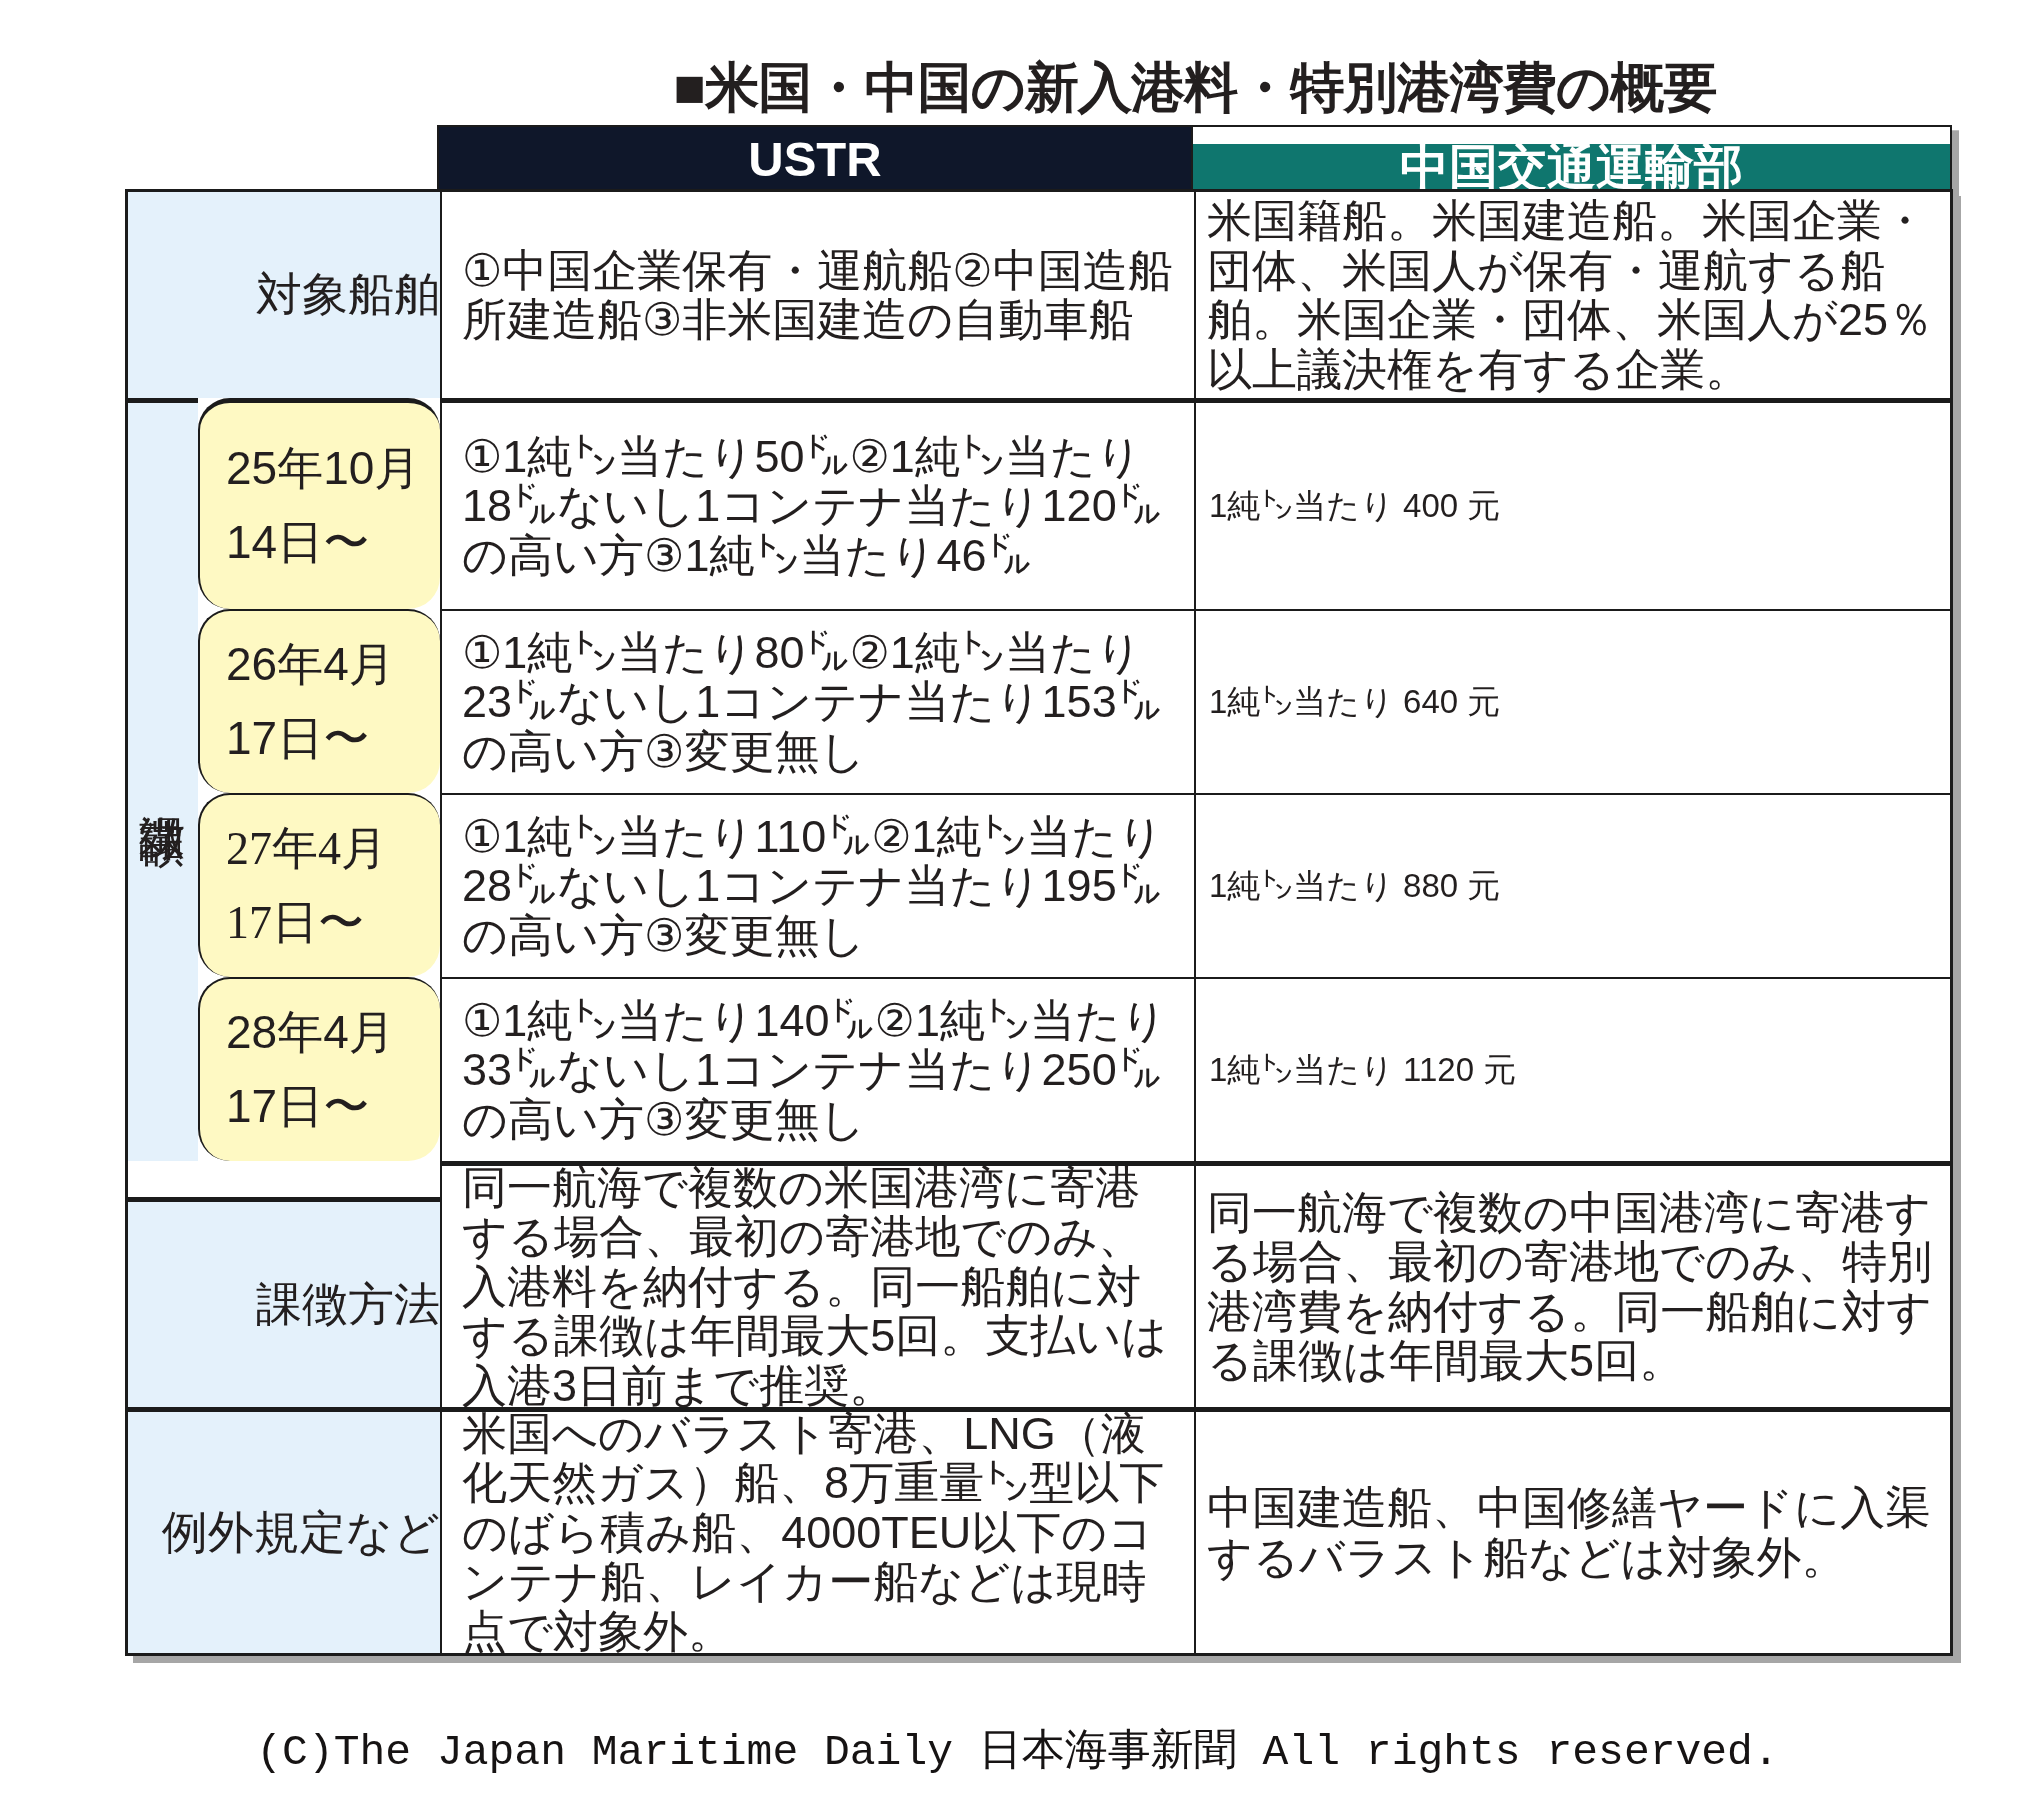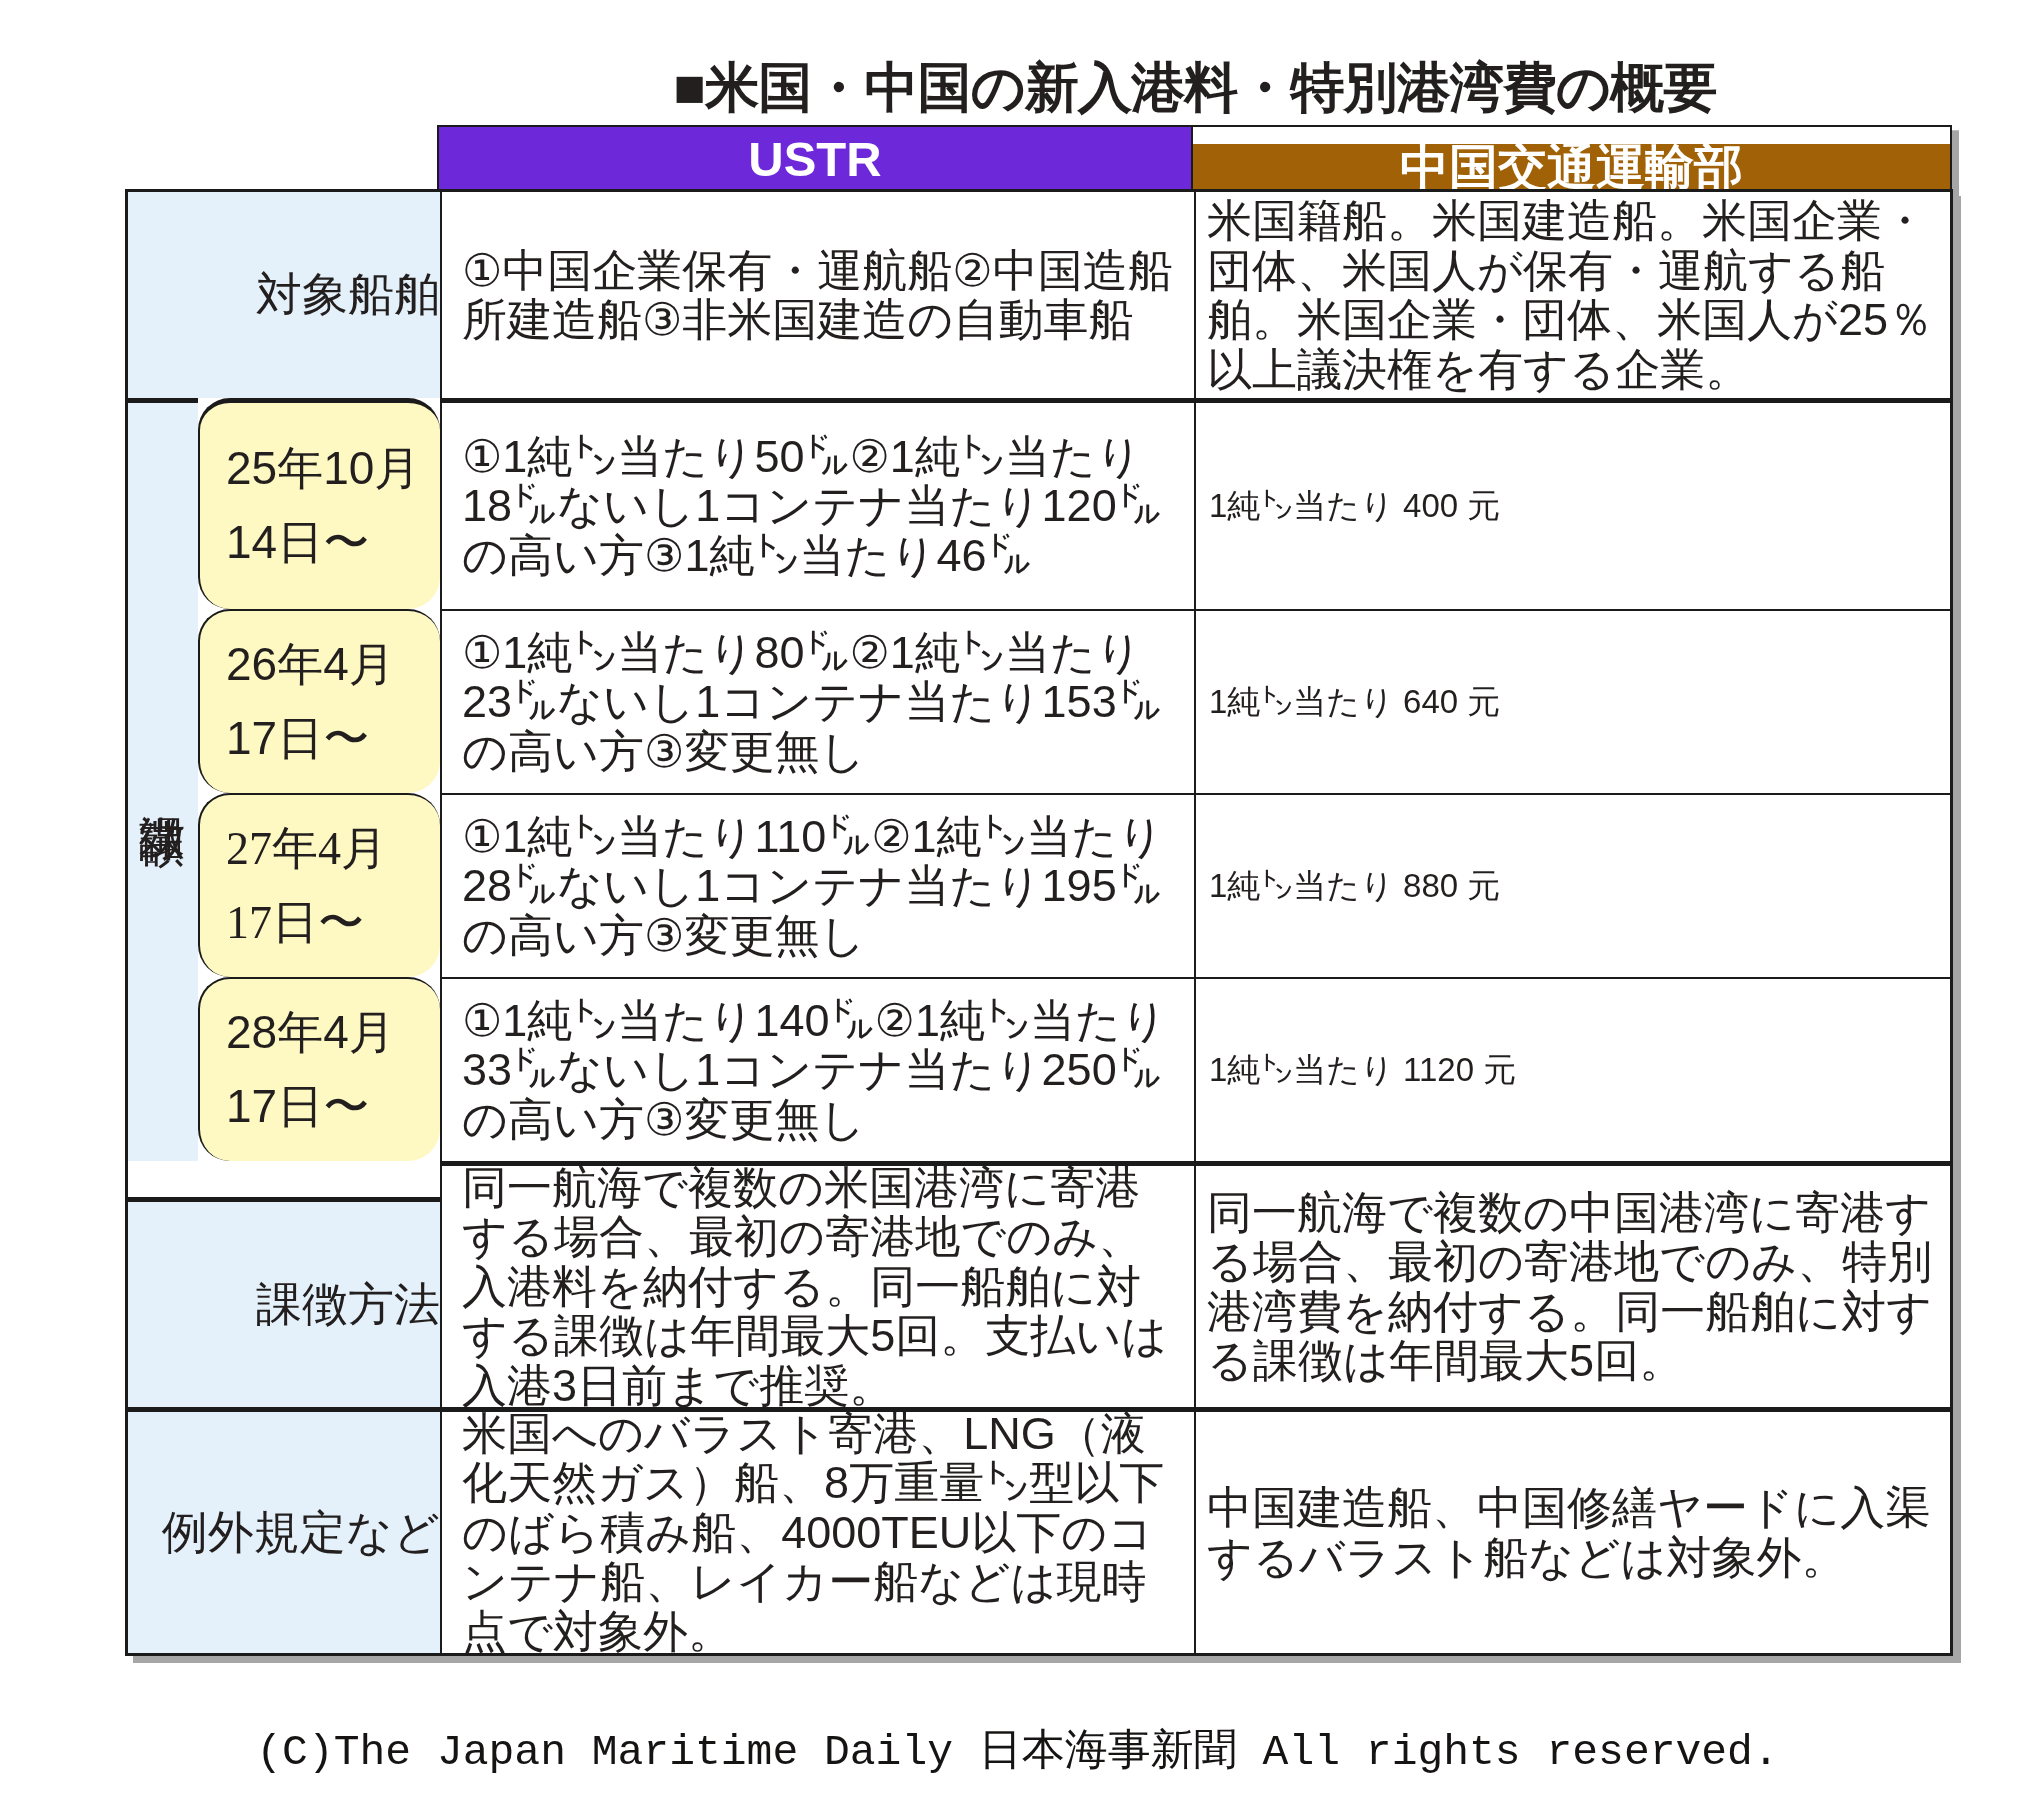--- a/index.html
+++ b/index.html
@@ -22,23 +22,23 @@
     position:absolute;left:437px;top:125px;width:1511px;height:64px;
     display:flex;
     border:2.6px solid #1b1b1b;
     box-shadow:7px 5.3px 0 #a6a6a6;
     box-sizing:content-box;
   }
   .hcell{
     display:flex;align-items:center;justify-content:center;
     color:#ffffff;font-size:49px;font-weight:700;
   }
-  .h-ustr{flex:0 0 752px;background:#6d28d9;}
+  .h-ustr{flex:0 0 752px;background:#0f172a;}
   .h-div{flex:0 0 2.2px;background:#1b1b1b;}
-  .h-china{flex:1 1 auto;background:#a16207;margin-top:17px;}
+  .h-china{flex:1 1 auto;background:#0f766e;margin-top:17px;}
   
   .body-table{
     position:absolute;left:125px;top:189px;
     display:grid;
     grid-template-columns:70px 242px 754px 756px;
     grid-template-rows:206px 211px 184px 184px 184px 246px 246px;
     border:3.5px solid #1b1b1b;
     background:#ffffff;
     box-shadow:8px 7px 0 #a6a6a6;
   }

